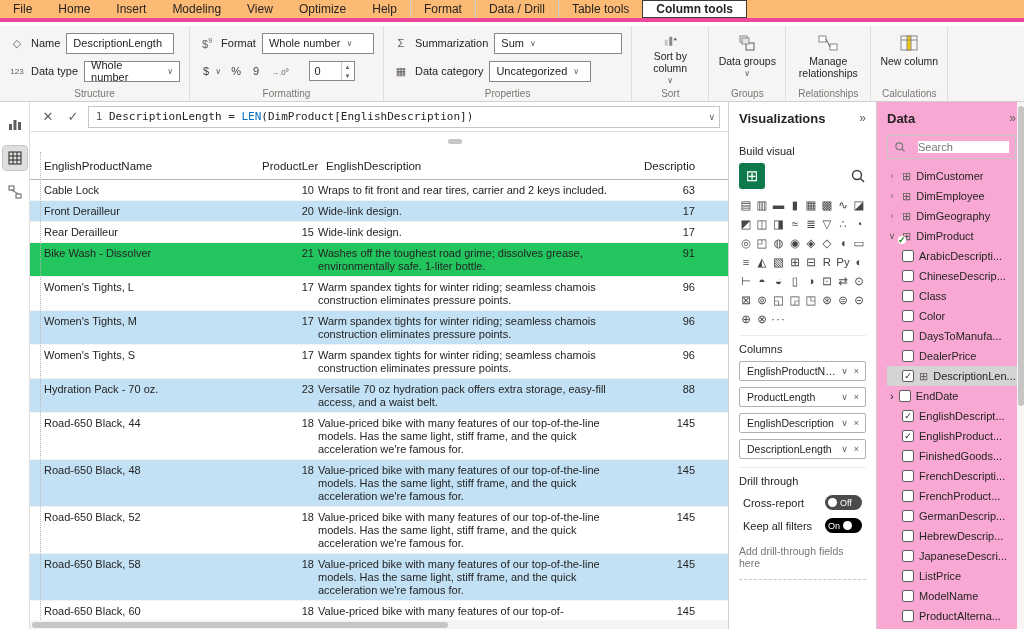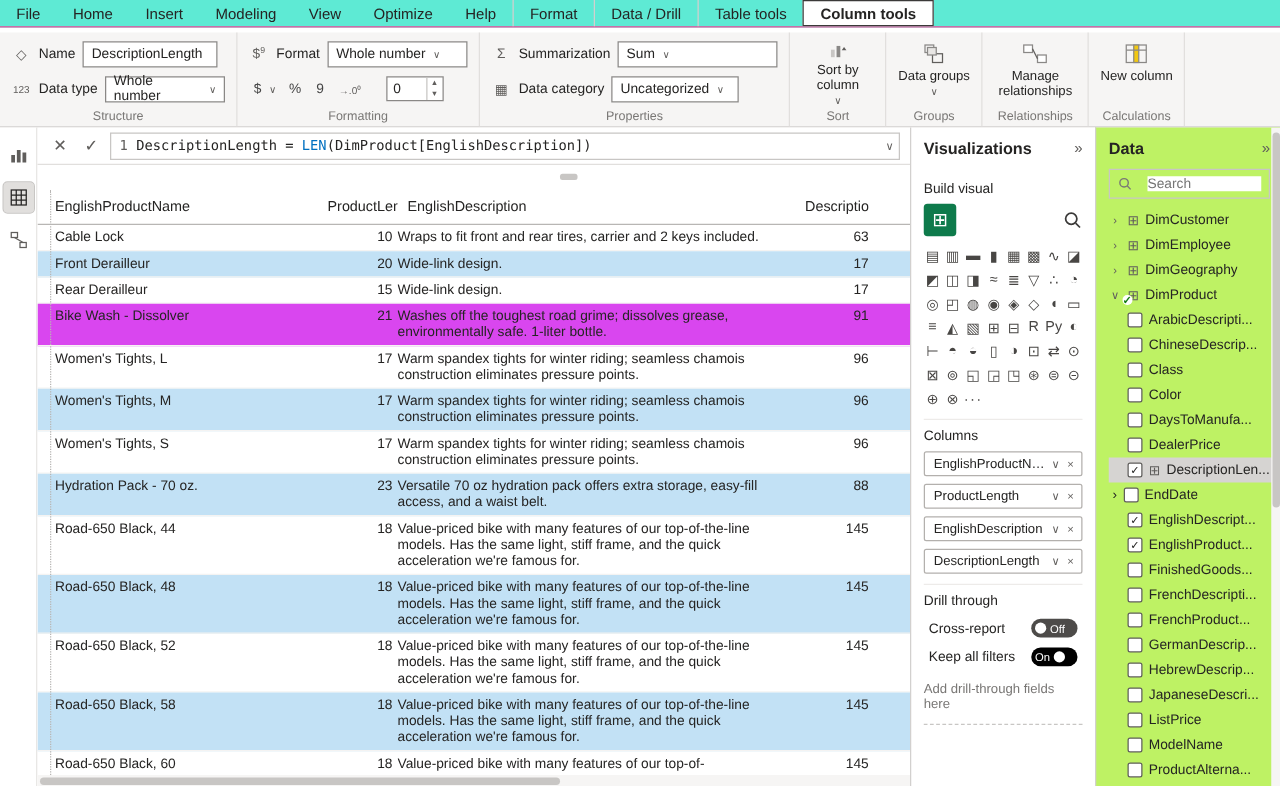--- a/index.html
+++ b/index.html
@@ -1,20 +1,20 @@
 <!DOCTYPE html>
 <html><head>
 <meta charset="utf-8">
 <style>
   *{box-sizing:border-box;margin:0;padding:0}
   html,body{width:1024px;height:629px;overflow:hidden}
   body{font-family:"Liberation Sans",sans-serif;font-size:11px;color:#252423;background:#fff;position:relative}
 
   
-  .tabs-bar{position:absolute;top:0;left:0;width:1024px;height:22px;background:#5eead4;display:flex;align-items:stretch;border-bottom:1px solid #ec4899}
+  .tabs-bar{position:absolute;top:0;left:0;width:1024px;height:22px;background:#fdba74;display:flex;align-items:stretch;border-bottom:4px solid #ec4899}
   .tab{padding:0 13px;display:flex;align-items:center;font-size:12px;color:#252423;cursor:pointer;white-space:nowrap}
   .tab.context{border-left:1px solid #d2d0ce}
   .tab.active{background:#fff;border:1px solid #3b3a39;font-weight:bold}
 
   
   .ribbon{position:absolute;top:26px;left:0;width:1024px;height:76px;background:#f6f5f4;border-bottom:1px solid #d2d0ce;display:flex}
   .rgroup{position:relative;padding:6px 9px 16px;display:flex;flex-direction:column;gap:6px;border-right:1px solid #e1dfdd}
   .rgroup.buttons{flex-direction:row;gap:2px;padding-top:4px}
   .glabel{position:absolute;bottom:2px;left:0;right:0;text-align:center;font-size:10px;color:#797775}
   .rrow{display:flex;align-items:center;gap:6px;height:22px}
@@ -56,21 +56,21 @@
   .th.r,.td.r{text-align:right}
   .trow{padding:3.5px 0 3.5px 14px;border-bottom:1px solid #f4f3f2}
   .trow.hl{background:#c2e1f5}
   .trow{display:grid;grid-template-columns:210px 56px 310px 1fr;column-gap:4px;padding-right:33px}
   .td{font-size:11px;line-height:13px;color:#252423;overflow:hidden}
   .hscroll{position:absolute;bottom:0;left:0;width:698px;height:9px;background:#f6f5f4}
   .hthumb{position:absolute;left:2px;top:1.5px;height:6px;width:416px;background:#c8c6c4;border-radius:3px}
 
   
   .viz-pane{position:absolute;top:102px;left:728px;width:148px;height:527px;background:#fff;border-left:1px solid #d2d0ce;padding:9px 10px;overflow:hidden}
-  .data-pane{position:absolute;top:102px;left:876px;width:148px;height:527px;background:#bef264;border-left:1px solid #d2d0ce;padding:9px 8px 0 10px;overflow:hidden}
+  .data-pane{position:absolute;top:102px;left:876px;width:148px;height:527px;background:#f9a8d4;border-left:1px solid #d2d0ce;padding:9px 8px 0 10px;overflow:hidden}
   .pane-header{display:flex;justify-content:space-between;align-items:flex-start;font-size:13px;font-weight:bold;color:#252423}
   .collapse{color:#605e5c;font-size:12px;cursor:pointer;font-weight:normal}
   .build-label{font-size:11px;margin-top:19px}
   .sel-row{display:flex;justify-content:space-between;align-items:center;margin-top:6px}
   .sel-visual{width:26px;height:26px;border-radius:3px;display:flex;align-items:center;justify-content:center;color:#fff;font-size:15px;cursor:pointer}
   .viz-grid{display:grid;grid-template-columns:repeat(8,1fr);gap:3px 2px;margin-top:8px}
   .vicon{height:16px;display:flex;align-items:center;justify-content:center;font-size:11.5px;color:#484644;cursor:pointer;border-radius:2px}
   .vicon.more{font-size:12px;letter-spacing:1px}
   .sect{border-top:1px solid #edebe9;margin-top:8px;padding-top:7px}
   .sect-label{font-size:11px;color:#252423;margin-bottom:6px}
@@ -297,21 +297,21 @@
         <div class="td r">20</div>
         <div class="td">Wide-link design.</div>
         <div class="td r">17</div>
       </div>
       <div class="trow">
         <div class="td">Rear Derailleur</div>
         <div class="td r">15</div>
         <div class="td">Wide-link design.</div>
         <div class="td r">17</div>
       </div>
-      <div class="trow hl" style="background: #d946ef;">
+      <div class="trow hl" style="background: #22c55e;">
         <div class="td">Bike Wash - Dissolver</div>
         <div class="td r">21</div>
         <div class="td">Washes off the toughest road grime; dissolves grease, environmentally safe. 1-liter bottle.</div>
         <div class="td r">91</div>
       </div>
       <div class="trow">
         <div class="td">Women's Tights, L</div>
         <div class="td r">17</div>
         <div class="td">Warm spandex tights for winter riding; seamless chamois construction eliminates pressure points.</div>
         <div class="td r">96</div>

